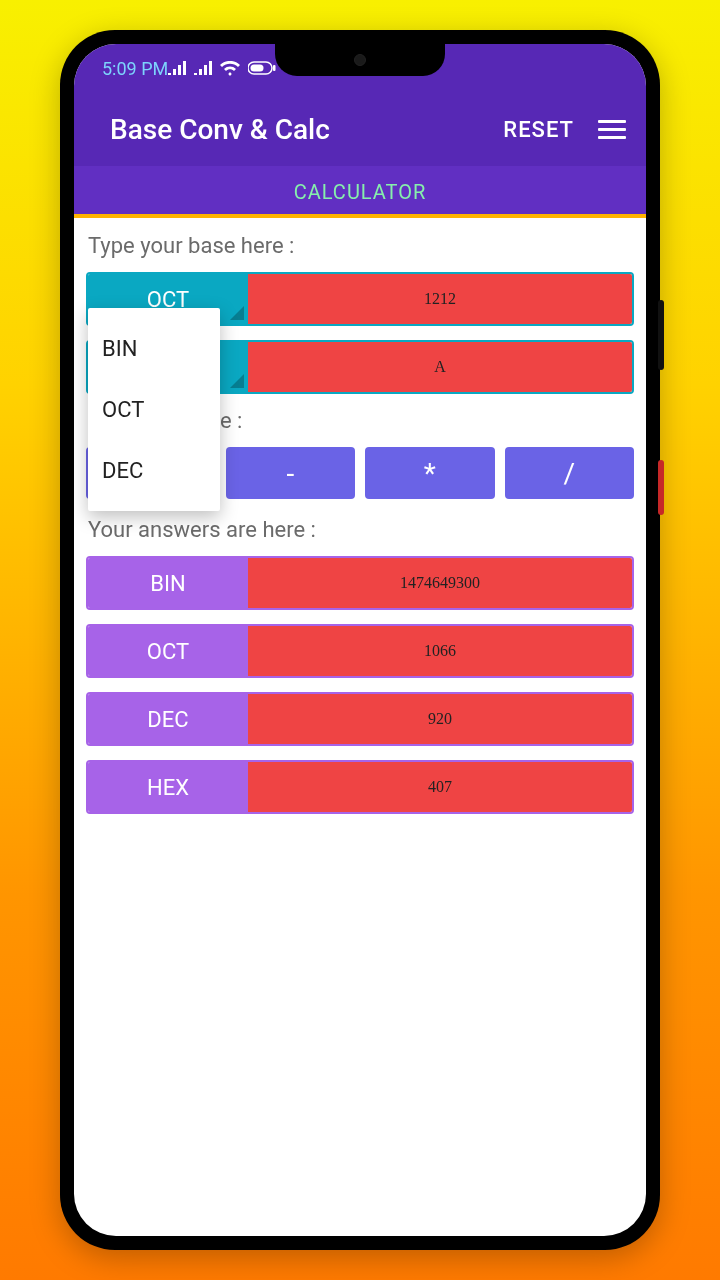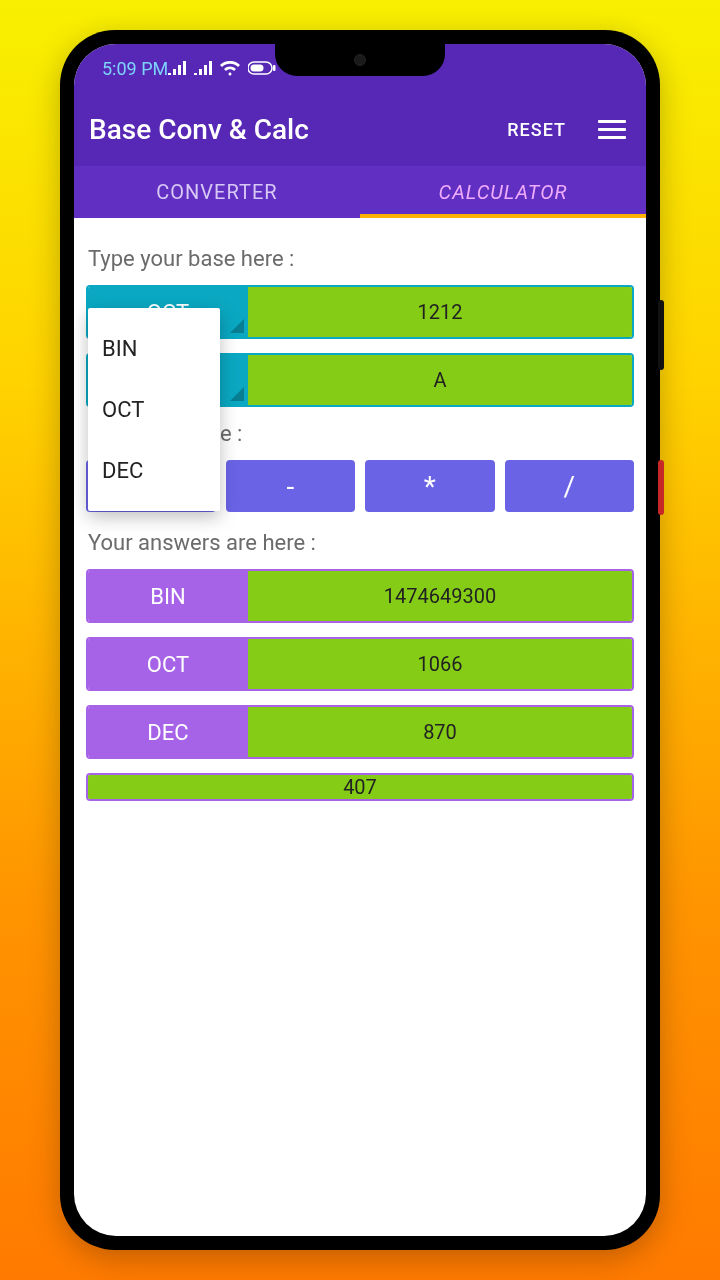--- a/index.html
+++ b/index.html
@@ -39,43 +39,43 @@
   }
   .notch-cam { width:12px; height:12px; background:#1a1a1a; border-radius:50%; border:1px solid #222; }
   .status-bar {
     height:48px; background:#5728b5; color:#7dd3fc;
     display:flex; align-items:center; justify-content:flex-start;
     padding:0 28px; font-size:18px;
   }
   .status-icons { display:flex; gap:8px; align-items:center; }
   .app-bar {
     height:74px; background:#5728b5; color:#fff;
-    display:flex; align-items:center; padding:0 20px 0 15px;gap:8px;
+    display:flex; align-items:center; padding:0 20px 0 36px;
   }
   .app-title { font-size:28px; font-weight:500; flex:1; }
-  .reset-btn { font-size:18px; font-weight:500; letter-spacing:1px; margin-right:24px; }
+  .reset-btn { font-size:22px; font-weight:500; letter-spacing:1px; margin-right:24px; }
   .menu-icon { display:flex; flex-direction:column; gap:5px; }
   .menu-icon span { width:28px; height:3px; background:#fff; border-radius:1px; }
   .tabs { display:flex; background:#612fc2; }
   .tab { flex:1; text-align:center; padding:14px 0; color:#d8c8f5; font-size:20px; letter-spacing:1px; position:relative; }
-  .tab.active { color:#f0abfc;font-style:italic; }
+  .tab.active { color:#86efac; }
   .tab.active::after { content:""; position:absolute; left:0; right:0; bottom:0; height:4px; background:#ffb300; }
-  .content { padding:22px 12px; position:relative; }
+  .content { padding:9px 12px; position:relative; }
   .hint { color:#6b6b6b; font-size:22px; margin:6px 2px 14px; }
   .row { display:flex; border:2px solid transparent; border-radius:4px; overflow:hidden; margin-bottom:14px; }
   .row.teal { border-color:#0aa8c2; }
   .row.purple { border-color:#a763e8; }
   .base-label {
     width:160px; display:flex; align-items:center; justify-content:center;
     color:#fff; font-size:22px; position:relative; height:50px;
   }
   .base-label.teal { background:#0aa8c2; }
   .base-label.purple { background:#a763e8; }
   .tri { position:absolute; right:4px; bottom:4px; width:0; height:0; border-left:14px solid transparent; border-bottom:14px solid rgba(0,0,0,0.25); }
-  .value-box { flex:1; background:#84cc16; display:flex; align-items:center; justify-content:center; font-size:20px; color:#222; }
+  .value-box { flex:1; background:#ef4444; display:flex; align-items:center; justify-content:center; font-size:16px; color:#222;font-family:Liberation Serif, serif; }
   .ops { display:flex; gap:10px; margin-bottom:18px; }
   .op { flex:1; background:#6a63e6; color:#fff; height:52px; display:flex; align-items:center; justify-content:center; font-size:28px; border-radius:4px; }
   .dropdown {
     position:absolute; top:90px; left:14px; width:132px; background:#fff;
     box-shadow:0 6px 18px rgba(0,0,0,0.25); border-radius:2px; z-index:40;
     padding:10px 0;
   }
   .dropdown-item { padding:18px 14px; font-size:22px; color:#222; }
   svg { display:block; }
 </style>
@@ -114,21 +114,20 @@
       <div class="app-title">Base Conv &amp; Calc</div>
       <div class="reset-btn">RESET</div>
       <div class="menu-icon">
           <span></span>
           <span></span>
           <span></span>
         </div>
     </div>
 
     <div class="tabs">
-      <div class="tab">CONVERTER</div>
       <div class="tab active">CALCULATOR</div>
     </div>
 
     <div class="content">
       <div class="hint">Type your base here :</div>
 
       <div class="row teal">
         <div class="base-label teal">
           <span>OCT</span>
           <div class="tri"></div>
@@ -158,23 +157,24 @@
       <div class="row purple">
         <div class="base-label purple">BIN</div>
         <div class="value-box">1474649300</div>
       </div>
       <div class="row purple">
         <div class="base-label purple">OCT</div>
         <div class="value-box">1066</div>
       </div>
       <div class="row purple">
         <div class="base-label purple">DEC</div>
-        <div class="value-box">870</div>
+        <div class="value-box">920</div>
       </div>
       <div class="row purple">
+        <div class="base-label purple">HEX</div>
         <div class="value-box">407</div>
       </div>
 
       <div class="dropdown">
         <div class="dropdown-item">BIN</div>
         <div class="dropdown-item">OCT</div>
         <div class="dropdown-item">DEC</div>
       </div>
     </div>
   </div>

